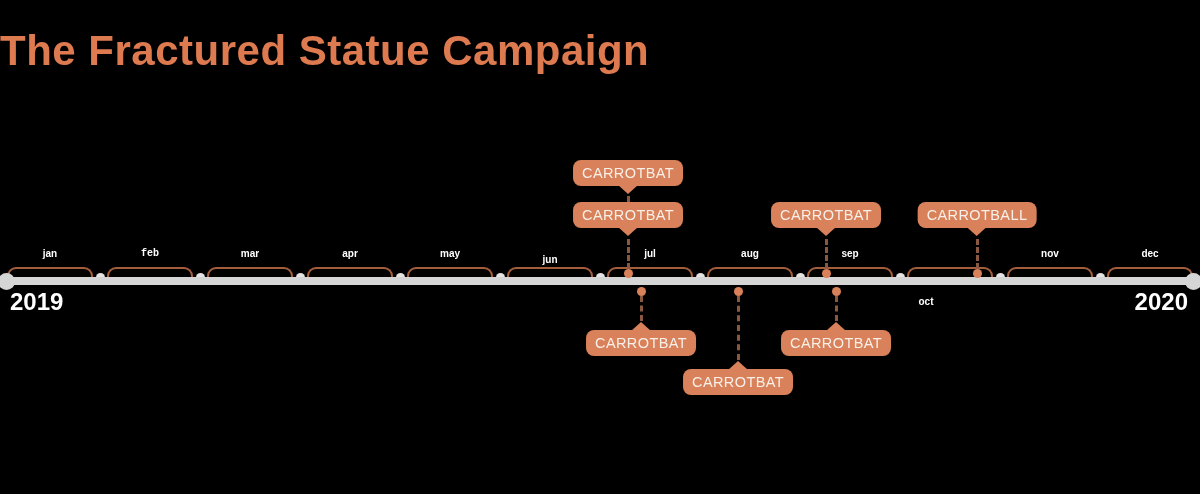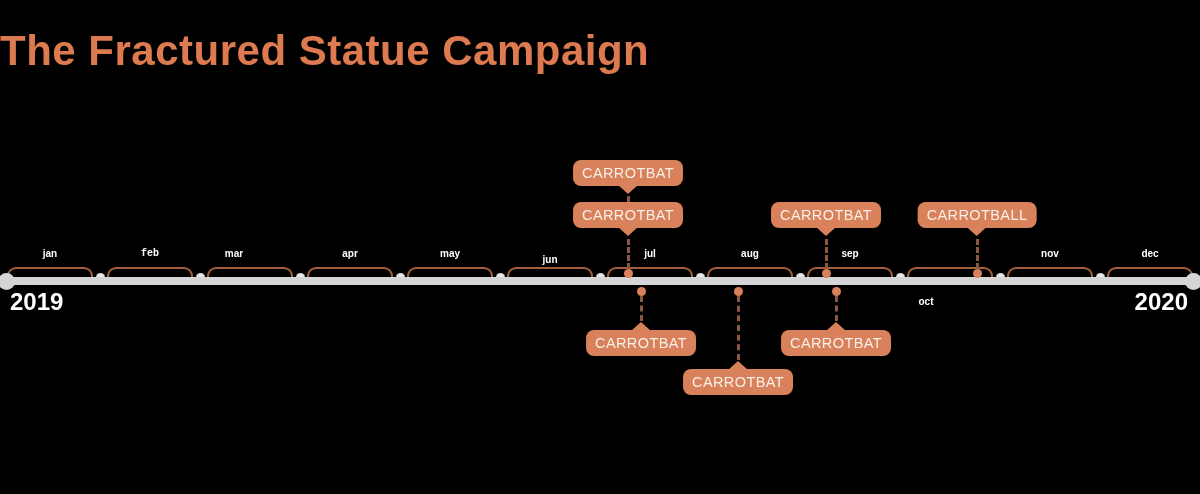--- a/index.html
+++ b/index.html
@@ -53,21 +53,21 @@
     <div class="bar"></div>
     <div class="cap left"></div>
     <div class="cap right"></div>
     <div class="year start">2019</div>
     <div class="year end">2020</div>
   <div class="bracket" style="left: 7px; width: 86px;"></div>
       <div class="month-label" style="left: 0px;">jan</div>
       <div class="bracket" style="left: 107px; width: 86px;"></div>
       <div class="month-label" style="left: 100px; font-family: Liberation Mono, monospace;">feb</div>
       <div class="bracket" style="left: 207px; width: 86px;"></div>
-      <div class="month-label" style="left: 184px;">mar</div>
+      <div class="month-label" style="left: 200px;">mar</div>
       <div class="bracket" style="left: 307px; width: 86px;"></div>
       <div class="month-label" style="left: 300px;">apr</div>
       <div class="bracket" style="left: 407px; width: 86px;"></div>
       <div class="month-label" style="left: 400px;">may</div>
       <div class="bracket" style="left: 507px; width: 86px;"></div>
       <div class="month-label" style="left: 500px; margin-top: 6px;">jun</div>
       <div class="bracket" style="left: 607px; width: 86px;"></div>
       <div class="month-label" style="left: 600px;">jul</div>
       <div class="bracket" style="left: 707px; width: 86px;"></div>
       <div class="month-label" style="left: 700px;">aug</div>

